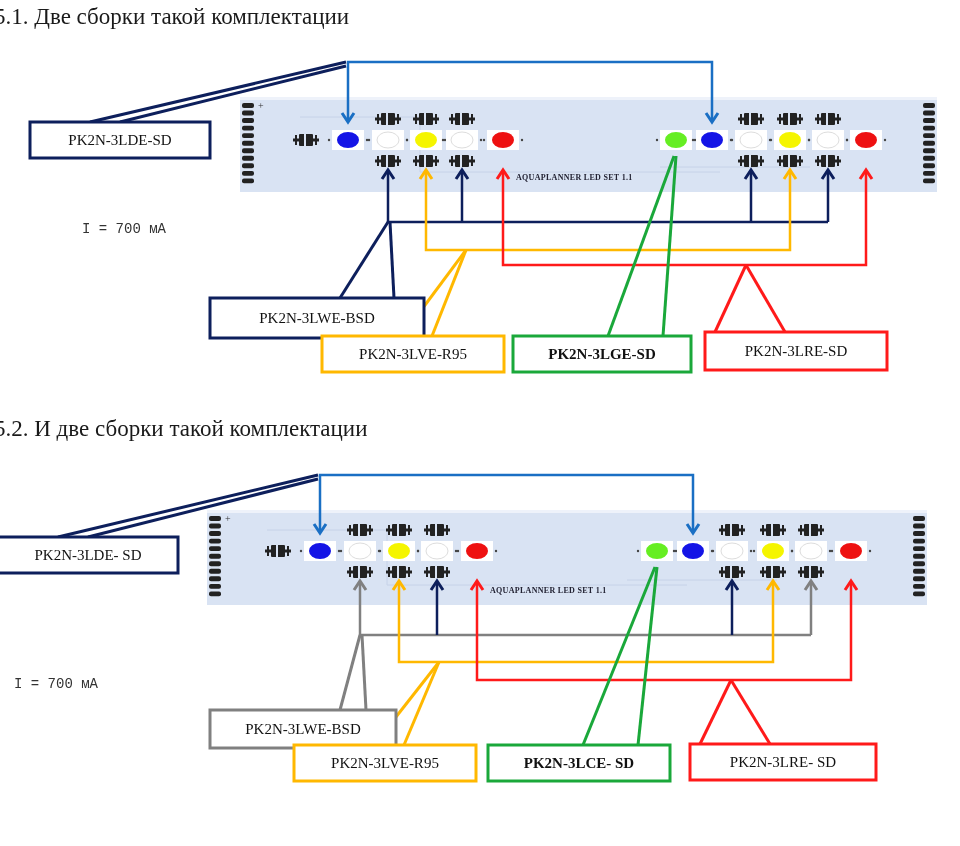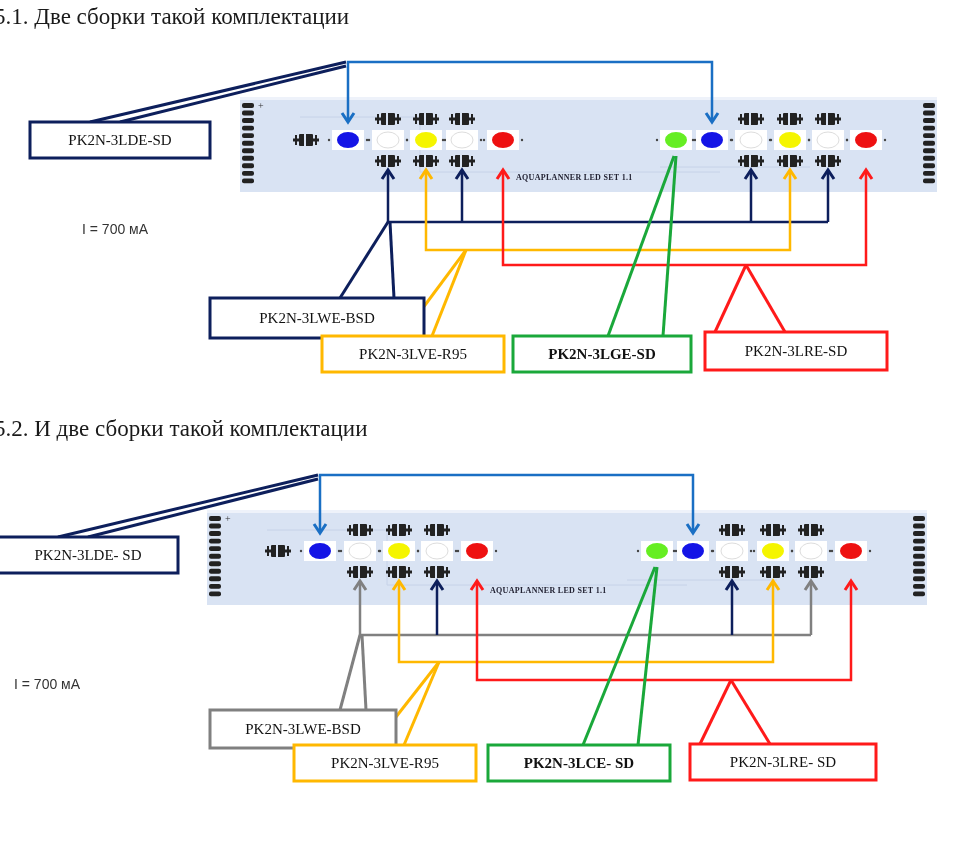--- a/index.html
+++ b/index.html
@@ -1,18 +1,18 @@
 <!DOCTYPE html>
 <html><head>
 <meta charset="utf-8">
 <style>
   html, body { margin: 0; padding: 0; background: #ffffff; }
   body { width: 960px; height: 846px; position: relative; overflow: hidden; font-family: "Liberation Serif", serif; }
   .heading { position: absolute; left: -6px; font-family: "Liberation Serif", serif; font-size: 23px; color: #1a1a1a; white-space: nowrap; }
-  .current { position: absolute; font-family: Liberation Sans, sans-serif; font-size: 14px; color: #333; white-space: nowrap; }
+  .current { position: absolute; font-family: Liberation Mono, monospace; font-size: 14px; color: #333; white-space: nowrap; }
   svg { position: absolute; left: 0; top: 0; }
   .lbl { font-family: "Liberation Serif", serif; font-size: 15px; fill: #111; }
   .lbl-bold { font-weight: bold; }
   .board-text { font-family: "Liberation Serif", serif; font-size: 8px; font-weight: bold; fill: #223; letter-spacing: 0.3px; }
 </style>
 </head>
 <body>
 
 <div class="heading" style="top:4px;">5.1. Две сборки такой комплектации</div>
 <div class="current" style="left:82px; top:221px;">I = 700 мА</div>

